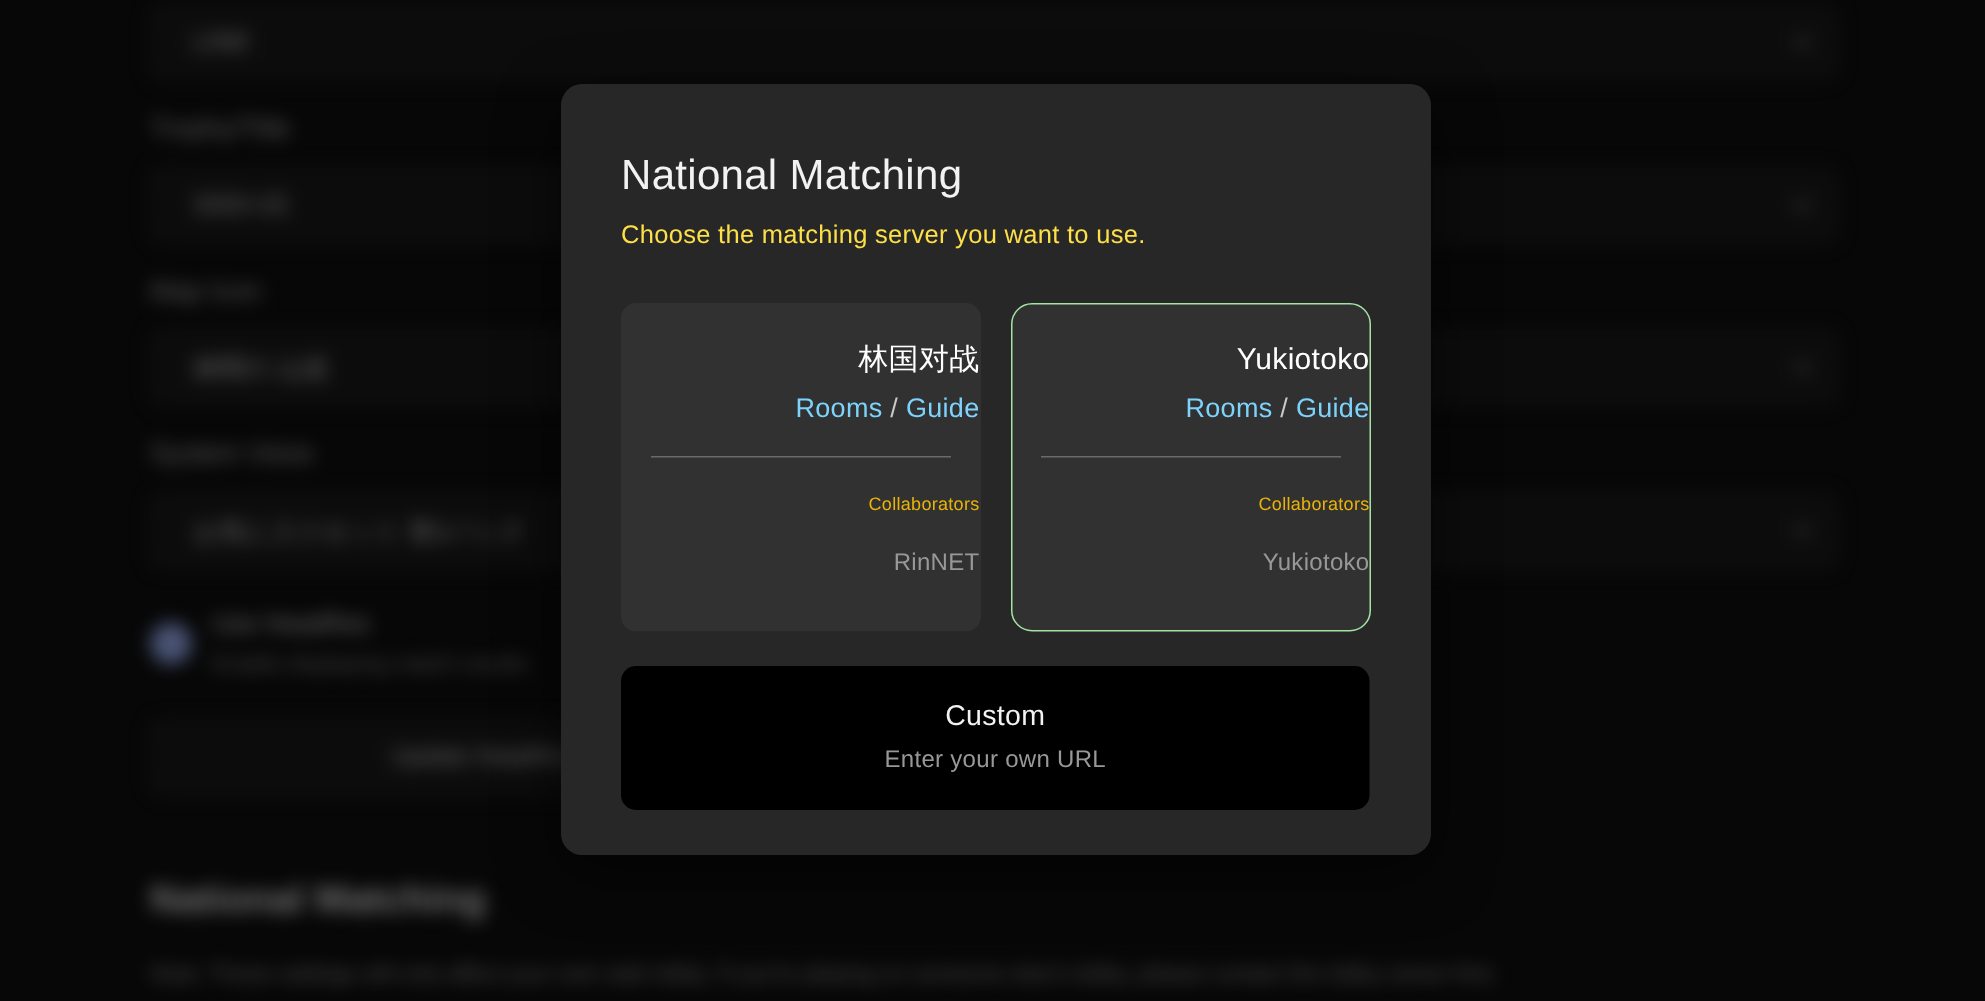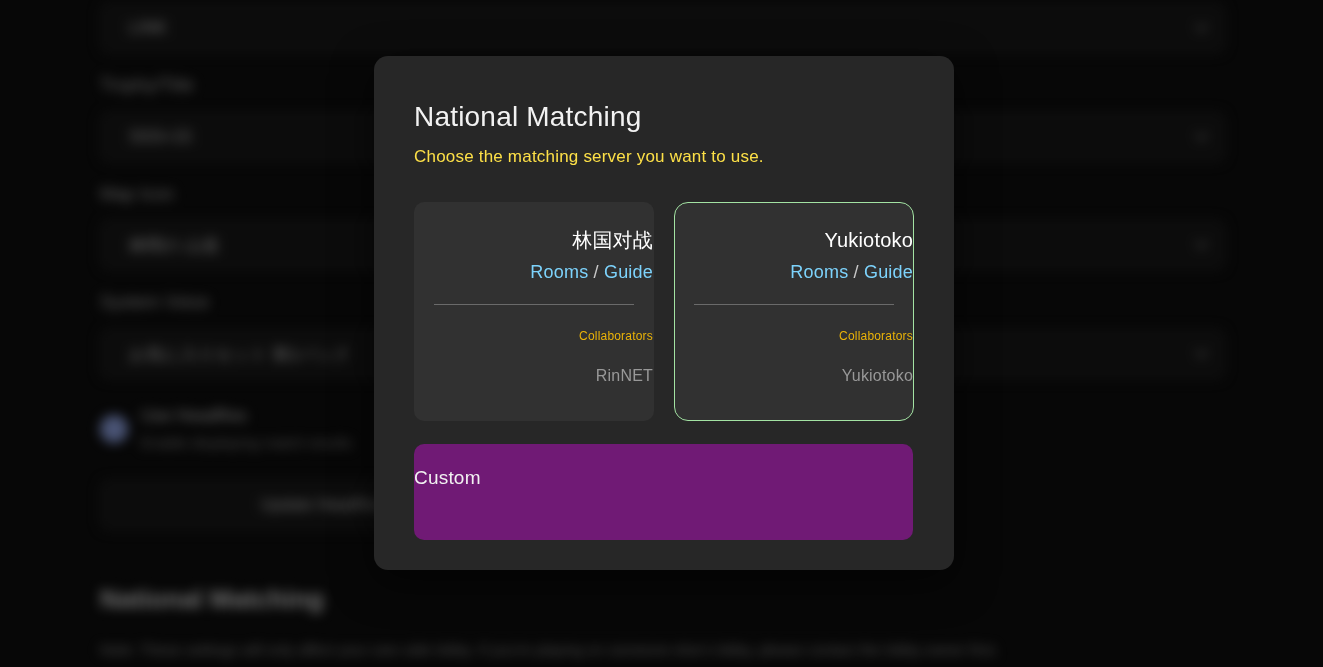--- a/index.html
+++ b/index.html
@@ -83,22 +83,22 @@
   .server-links a { color:#7dd3fc; text-decoration:none; cursor:pointer; }
   .card-divider {
     border:none; border-top:1px solid #6a6a6a;
     width:200px; margin:19px auto 0 auto;
   }
   .collab-label { font-size:12px; color:#eab308; margin-top:19px; line-height:24px; }
   .collab-name  { font-size:16px; color:#989898; margin-top:16px; line-height:24px; }
 
   .custom-card {
     margin-top:23px; width:499px; height:96px;
-    background:#701a75; border-radius:10px;
-    padding-top:21px; cursor:pointer;
+    background:#000000; border-radius:10px;
+    text-align:center; padding-top:21px; cursor:pointer;
   }
   .custom-title    { font-size:19px; color:#f2f2f2; line-height:25px; }
   .custom-subtitle { font-size:16px; color:#989898; margin-top:8px; }
 </style>
 </head>
 <body>
 
 <div class="page-bg">
 
   <div class="field" style="top:3px;">
@@ -166,14 +166,15 @@
       </div>
       <hr class="card-divider">
       <div class="collab-label">Collaborators</div>
       <div class="collab-name">Yukiotoko</div>
     </div>
 
   </div>
 
   <div class="custom-card">
     <div class="custom-title">Custom</div>
+    <div class="custom-subtitle">Enter your own URL</div>
   </div>
 </div>
 
 </body></html>

